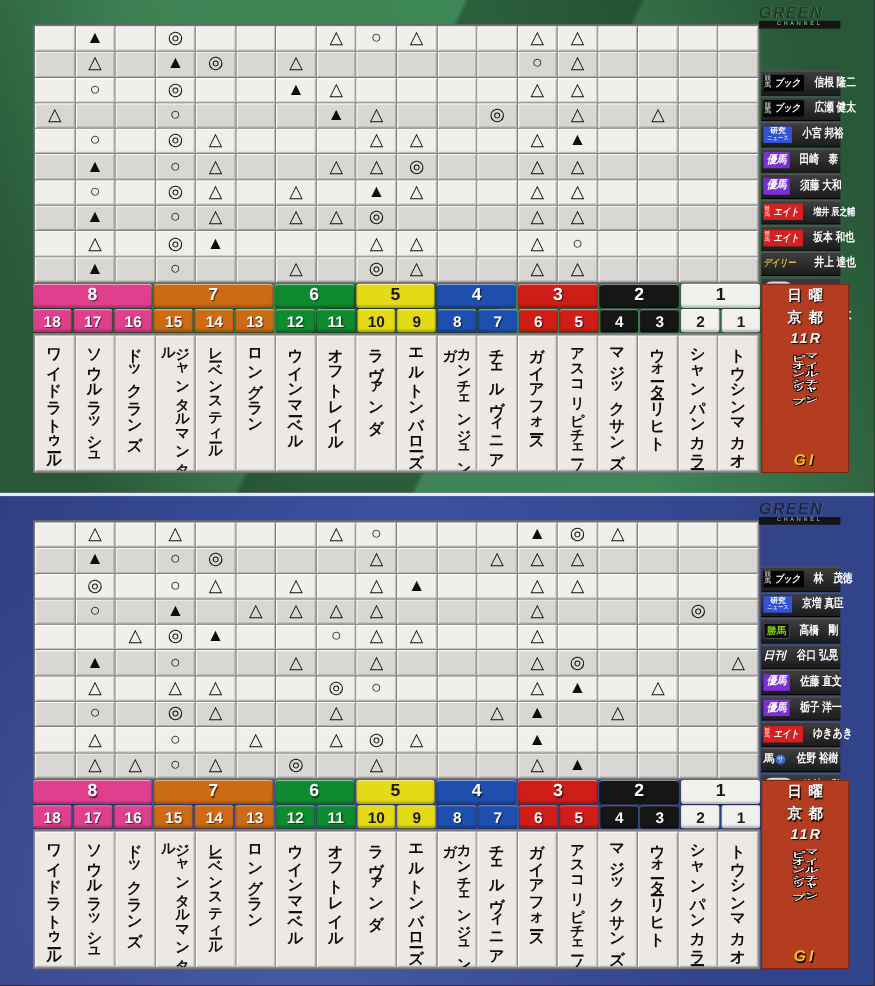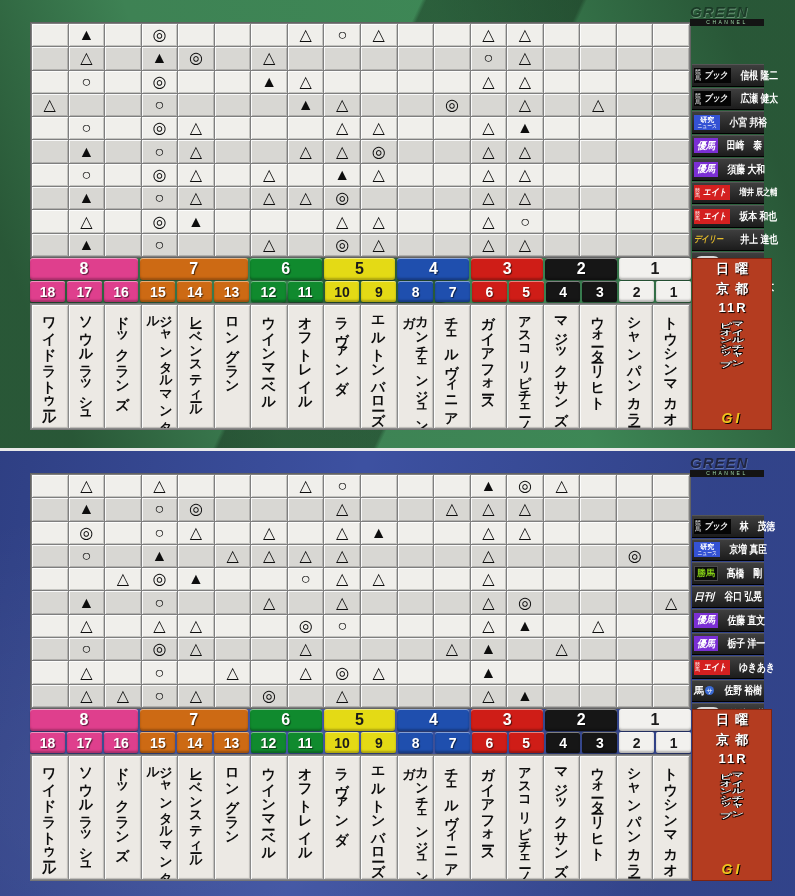--- a/index.html
+++ b/index.html
@@ -96,21 +96,21 @@
   .name-cell{background:#ece9e4;display:flex;justify-content:center;padding-top:2px;overflow:hidden;
     box-shadow:inset 1px 1px 0 rgba(255,255,255,.8), inset -1px -1px 1px rgba(0,0,0,.2);}
   .name-v{writing-mode:vertical-rl;text-orientation:upright;font-weight:bold;color:#0d0d0d;line-height:1;}
 
   
   .race-block{position:absolute;left:692px;top:258px;width:80px;height:172px;
     background:#b43c20;border:1px solid #7d2310;display:flex;flex-direction:column;
     align-items:center;color:#fff;z-index:2;}
   .race-line{font-size:13px;font-weight:bold;line-height:20px;white-space:nowrap;
     text-shadow:1px 1px 1px #000;letter-spacing:6px;padding-left:6px;}
-  .race-line.rno{letter-spacing:2px;padding-left:2px;font-size:13px;line-height:18px;}
+  .race-line.rno{letter-spacing:2px;padding-left:2px;font-size:13px;line-height:18px;font-style:italic;}
   .race-name{flex:1;display:flex;justify-content:center;overflow:hidden;}
   .race-name-text{writing-mode:vertical-rl;text-orientation:upright;font-size:13px;font-weight:bold;
     line-height:1;color:#fff;transform:scale(.92,.52);transform-origin:center top;
     text-shadow:-1px -1px 0 #000,1px -1px 0 #000,-1px 1px 0 #000,1px 1px 0 #000;}
   .race-grade{font-size:14px;font-weight:bold;font-style:italic;color:#f2c51d;
     letter-spacing:3px;text-shadow:1px 1px 0 #000;padding-bottom:3px;line-height:16px;}
 </style>
 </head>
 <body>
 

